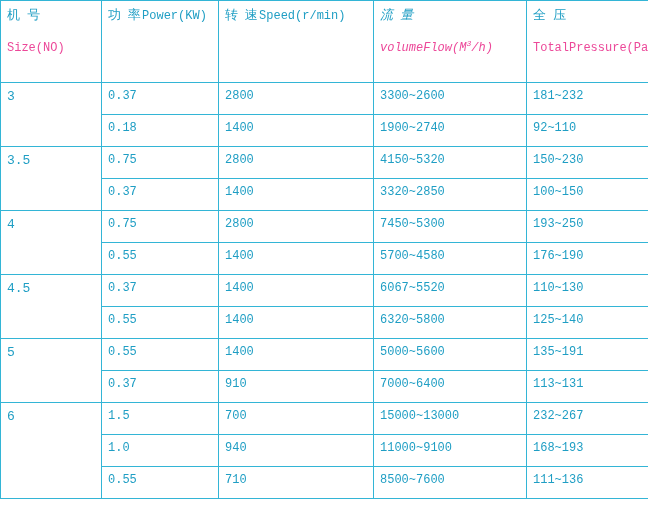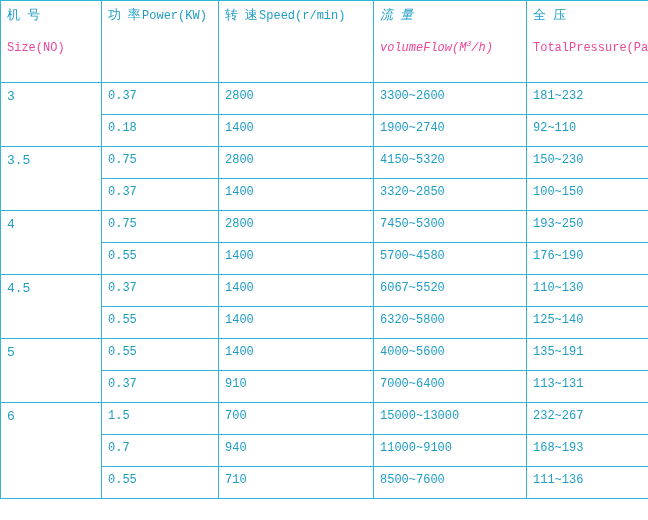--- a/index.html
+++ b/index.html
@@ -154,38 +154,38 @@
       <tr class="data-row">
         <td>0.55</td>
         <td>1400</td>
         <td>6320~5800</td>
         <td>125~140</td>
       </tr>
       <tr class="data-row">
         <td class="size-cell" rowspan="2">5</td>
         <td>0.55</td>
         <td>1400</td>
-        <td>4000~5600</td>
+        <td>5000~5600</td>
         <td>135~191</td>
       </tr>
       <tr class="data-row">
         <td>0.37</td>
         <td>910</td>
         <td>7000~6400</td>
         <td>113~131</td>
       </tr>
       <tr class="data-row">
         <td class="size-cell" rowspan="3">6</td>
         <td>1.5</td>
         <td>700</td>
         <td>15000~13000</td>
         <td>232~267</td>
       </tr>
       <tr class="data-row">
-        <td>0.7</td>
+        <td>1.0</td>
         <td>940</td>
         <td>11000~9100</td>
         <td>168~193</td>
       </tr>
       <tr class="data-row">
         <td>0.55</td>
         <td>710</td>
         <td>8500~7600</td>
         <td>111~136</td>
       </tr>

